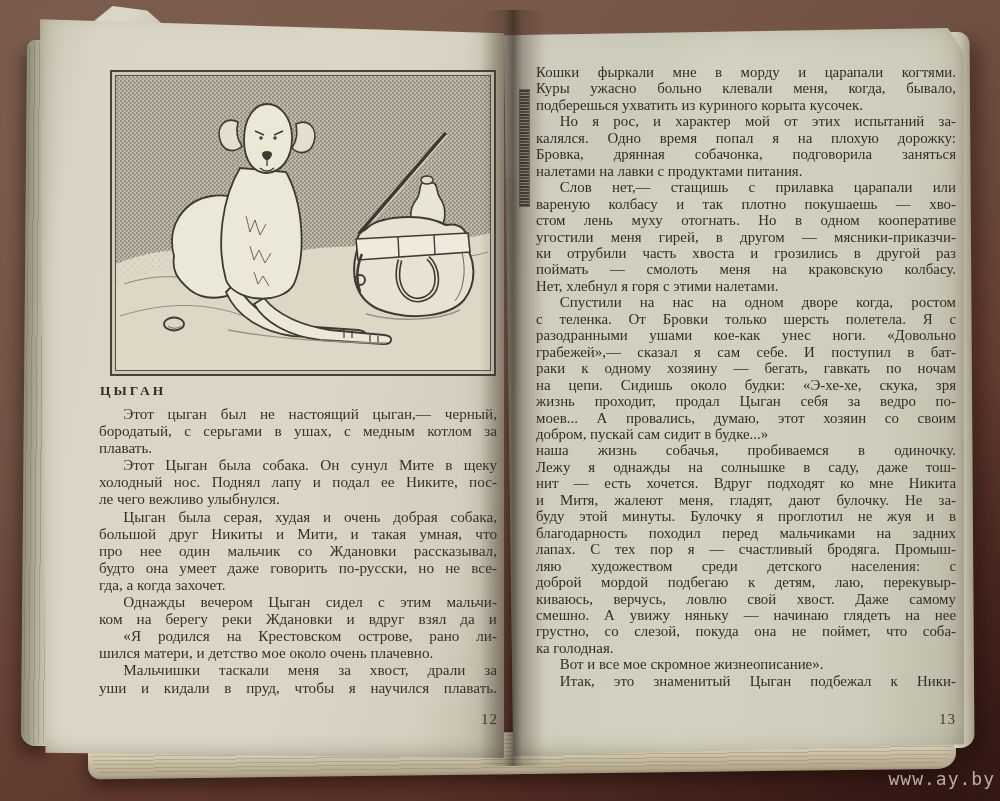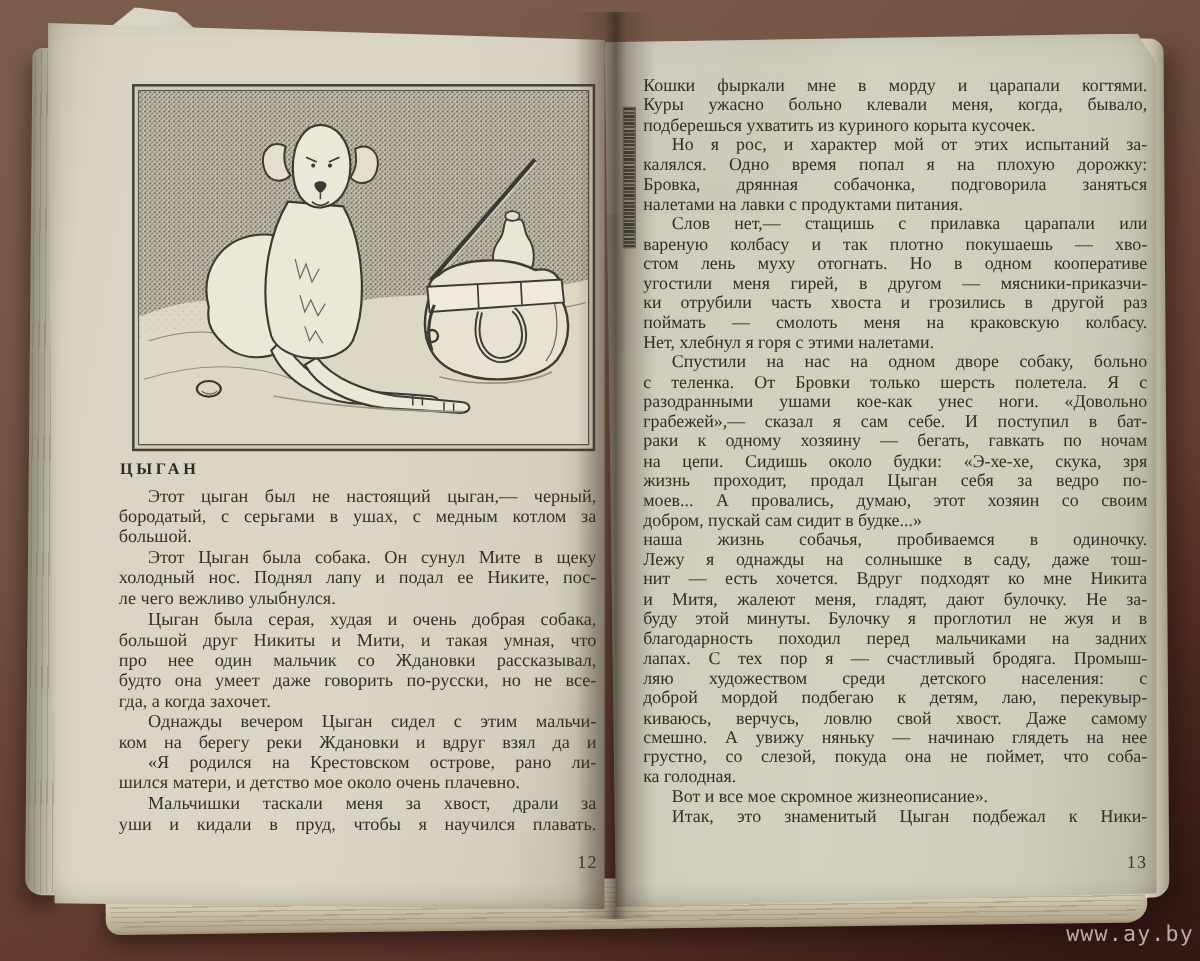--- a/index.html
+++ b/index.html
@@ -165,21 +165,21 @@
           <ellipse cx="58" cy="248" rx="10" ry="6.5" fill="#ddd7c6" stroke="#3c3a33" stroke-width="1.8"></ellipse>
           <path d="M52,250 C56,253 62,253 65,250" stroke="#6b6659" stroke-width="1" fill="none"></path>
           <path d="M112,254 C160,263 226,267 270,267" stroke="#9a927f" stroke-width="1.3" fill="none"></path>
         </svg>
       </div>
       <div class="ptitle">ЦЫГАН</div>
       <div class="text-col text-left">
           <div class="para">
             <div class="ln first">Этот цыган был не настоящий цыган,— черный,</div>
             <div class="ln">бородатый, с серьгами в ушах, с медным котлом за</div>
-            <div class="ln last">большой.</div>
+            <div class="ln last">плавать.</div>
           </div>
           <div class="para">
             <div class="ln first">Этот Цыган была собака. Он сунул Мите в щеку</div>
             <div class="ln">холодный нос. Поднял лапу и подал ее Никите, пос-</div>
             <div class="ln last">ле чего вежливо улыбнулся.</div>
           </div>
           <div class="para">
             <div class="ln first">Цыган была серая, худая и очень добрая собака,</div>
             <div class="ln">большой друг Никиты и Мити, и такая умная, что</div>
             <div class="ln">про нее один мальчик со Ждановки рассказывал,</div>
@@ -219,21 +219,21 @@
           <div class="para">
             <div class="ln first">Слов нет,— стащишь с прилавка царапали или</div>
             <div class="ln">вареную колбасу и так плотно покушаешь — хво-</div>
             <div class="ln">стом лень муху отогнать. Но в одном кооперативе</div>
             <div class="ln">угостили меня гирей, в другом — мясники-приказчи-</div>
             <div class="ln">ки отрубили часть хвоста и грозились в другой раз</div>
             <div class="ln">поймать — смолоть меня на краковскую колбасу.</div>
             <div class="ln last">Нет, хлебнул я горя с этими налетами.</div>
           </div>
           <div class="para">
-            <div class="ln first">Спустили на нас на одном дворе собаку, больно</div>
+            <div class="ln first">Спустили на нас на одном дворе когда, ростом</div>
             <div class="ln">с теленка. От Бровки только шерсть полетела. Я с</div>
             <div class="ln">разодранными ушами кое-как унес ноги. «Довольно</div>
             <div class="ln">грабежей»,— сказал я сам себе. И поступил в бат-</div>
             <div class="ln">раки к одному хозяину — бегать, гавкать по ночам</div>
             <div class="ln">на цепи. Сидишь около будки: «Э-хе-хе, скука, зря</div>
             <div class="ln">жизнь проходит, продал Цыган себя за ведро по-</div>
             <div class="ln">моев... А провались, думаю, этот хозяин со своим</div>
             <div class="ln last">добром, пускай сам сидит в будке...»</div>
           </div>
           <div class="para">

